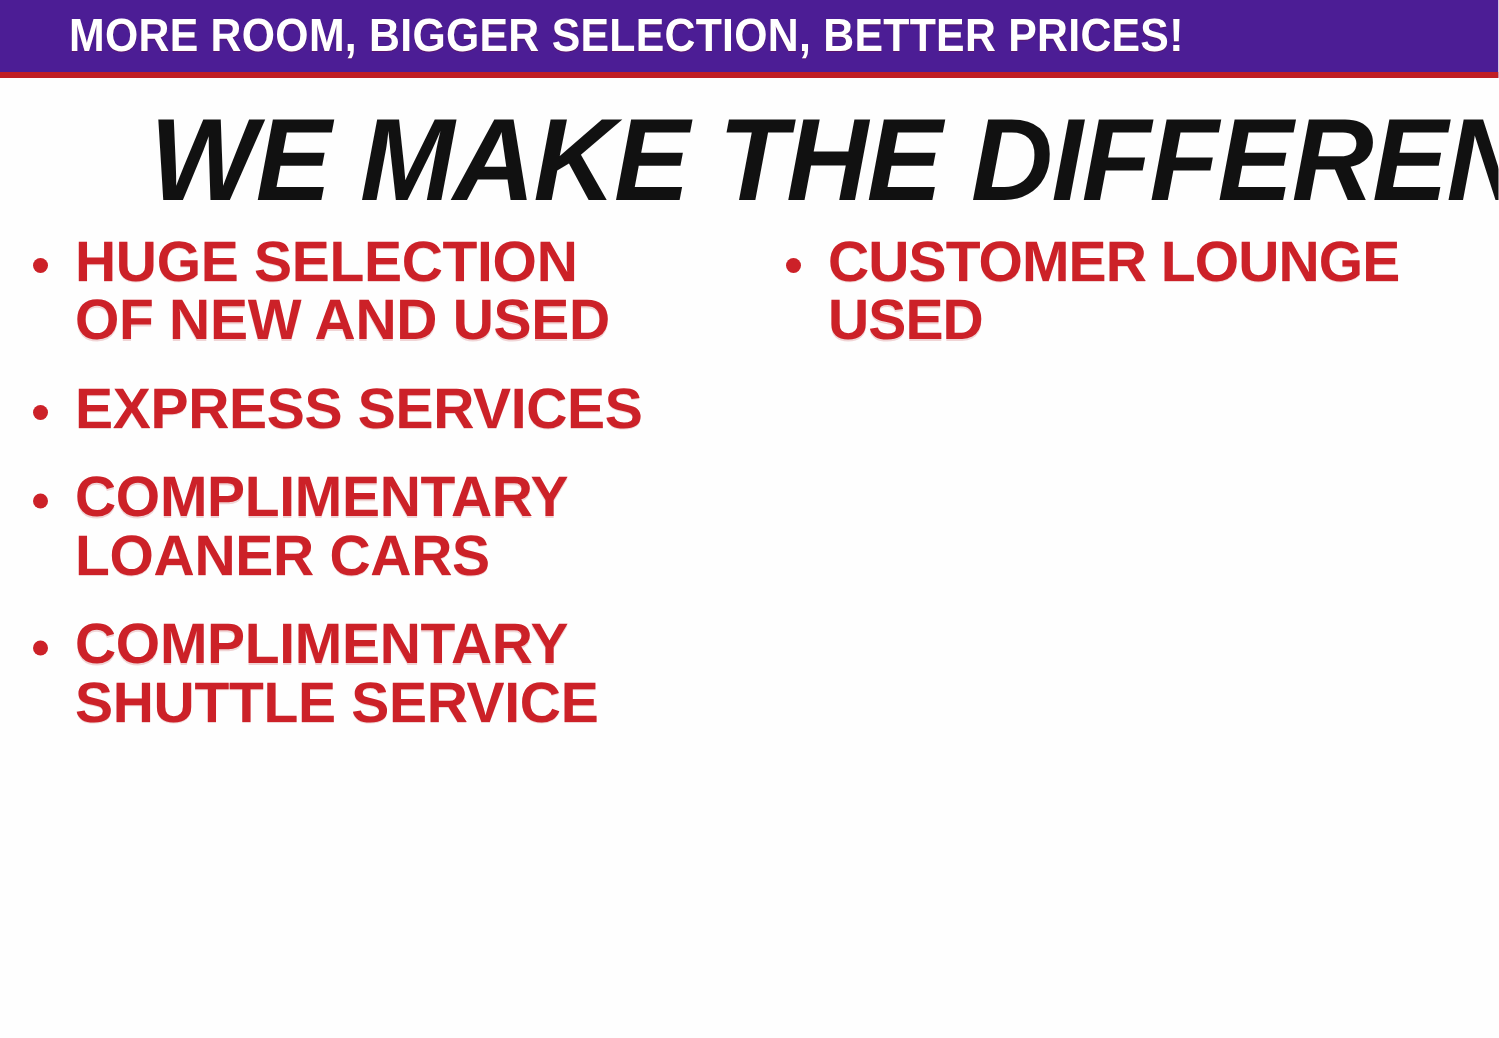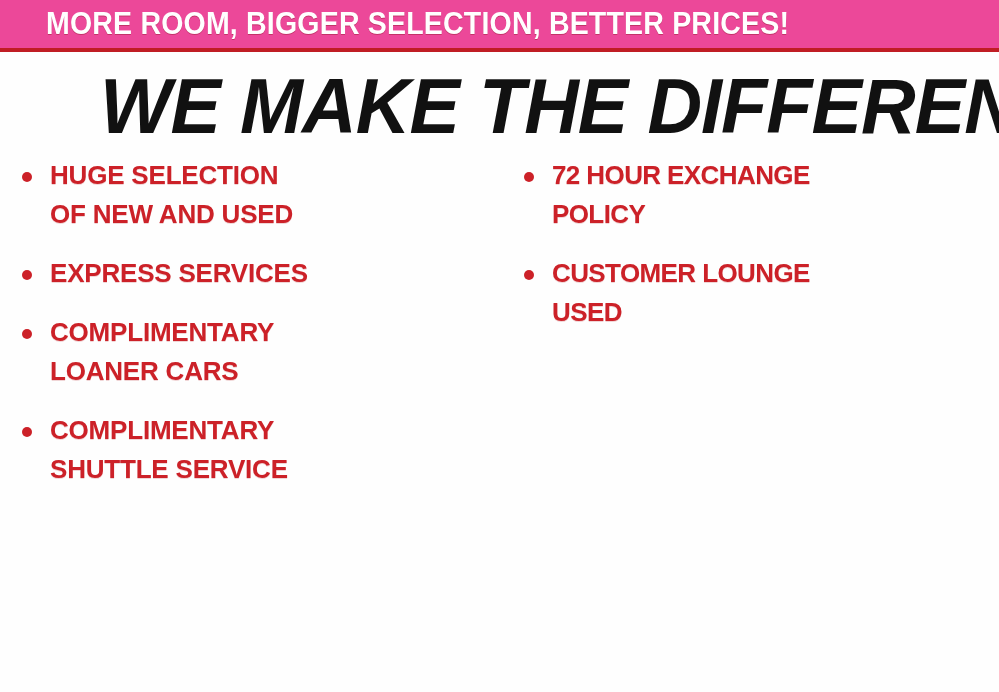--- a/index.html
+++ b/index.html
@@ -22,21 +22,21 @@
     overflow: hidden;
   }
 
   
   #top-banner {
     position: absolute;
     left: 0;
     top: 0;
     width: 999px;
     height: 52px;
-    background: #ec4899;
+    background: #4c1d95;
     border-bottom: 4px solid #c01d24;
     box-sizing: border-box;
   }
   #top-banner-text {
     position: absolute;
     left: 46px;
     top: 50%;
     transform: translateY(-52%) scaleX(0.92);
     transform-origin: left center;
     white-space: nowrap;
@@ -88,21 +88,21 @@
   #column-right { left: 518px; width: 481px; }
 
   .bullet-item {
     position: relative;
     display: block;
     padding-left: 34px;
     margin-bottom: 20px;
     color: #cc2128;
     font-family: "Liberation Sans", sans-serif;
     font-weight: bold;
-    font-size: 26px;
+    font-size: 38px;
     line-height: 39px;
     letter-spacing: -0.2px;
     text-shadow: 0 1px 0 rgba(180,30,36,0.18);
   }
   .bullet-dot {
     position: absolute;
     left: 6px;
     top: 16px;
     width: 10px;
     height: 10px;
@@ -155,25 +155,20 @@
       <div class="bullet-item">
         <span class="bullet-dot"></span>
         <span class="bullet-label">COMPLIMENTARY
 SHUTTLE SERVICE</span>
       </div>
 
     </div>
 
     <div class="column" id="column-right">
 
-      <div class="bullet-item">
-        <span class="bullet-dot"></span>
-        <span class="bullet-label">72 HOUR EXCHANGE
-POLICY</span>
-      </div>
 
 
       <div class="bullet-item">
         <span class="bullet-dot"></span>
         <span class="bullet-label">CUSTOMER LOUNGE
 USED</span>
       </div>
 
 
 

